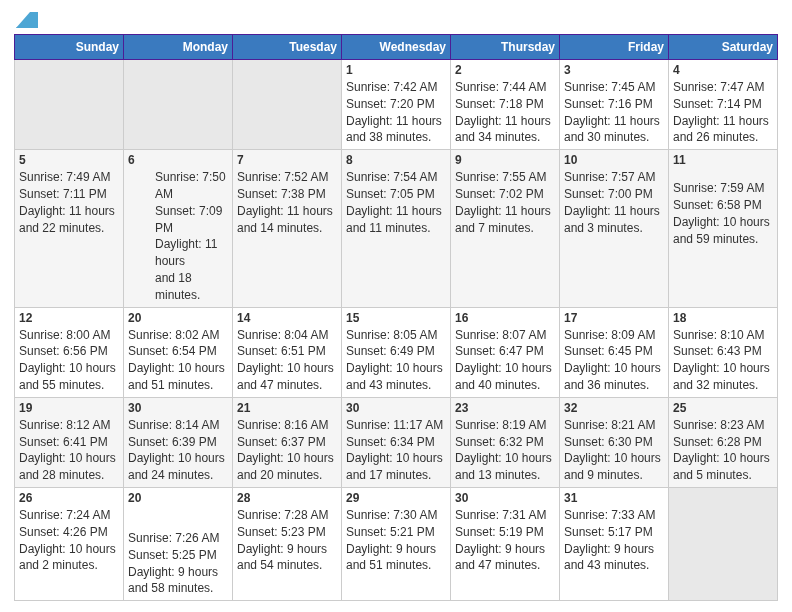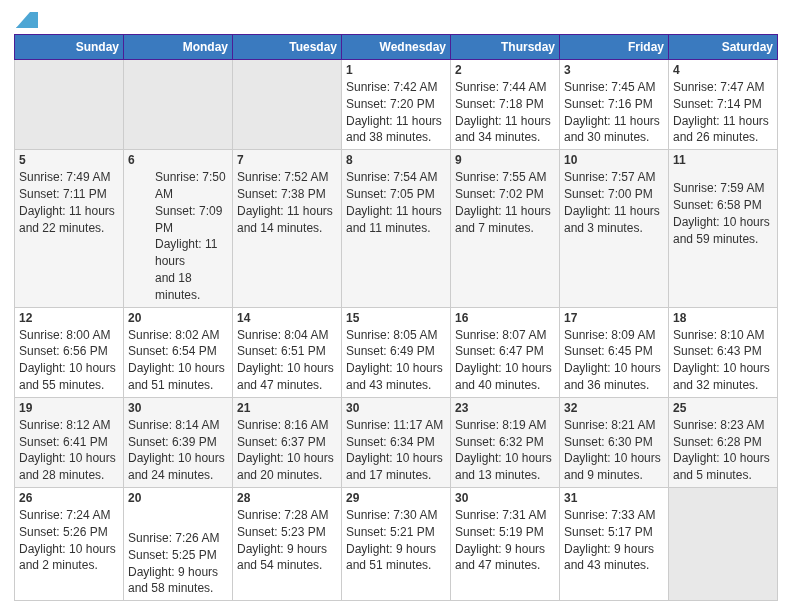--- a/index.html
+++ b/index.html
@@ -317,21 +317,21 @@
             <div class="cell-info" style="white-space: pre-line;">Sunrise: 8:23 AM
 Sunset: 6:28 PM
 Daylight: 10 hours
 and 5 minutes.</div>
           </td>
         </tr>
         <tr>
           <td>
             <div class="cell-day">26</div>
             <div class="cell-info" style="white-space: pre-line;">Sunrise: 7:24 AM
-Sunset: 5:26 PM
+Sunset: 4:26 PM
 Daylight: 10 hours
 and 2 minutes.</div>
           </td>
           <td>
             <div class="cell-day">20</div>
             <div class="cell-info" style="white-space: pre-line; margin-top: 25px;">Sunrise: 7:26 AM
 Sunset: 5:25 PM
 Daylight: 9 hours
 and 58 minutes.</div>
           </td>

